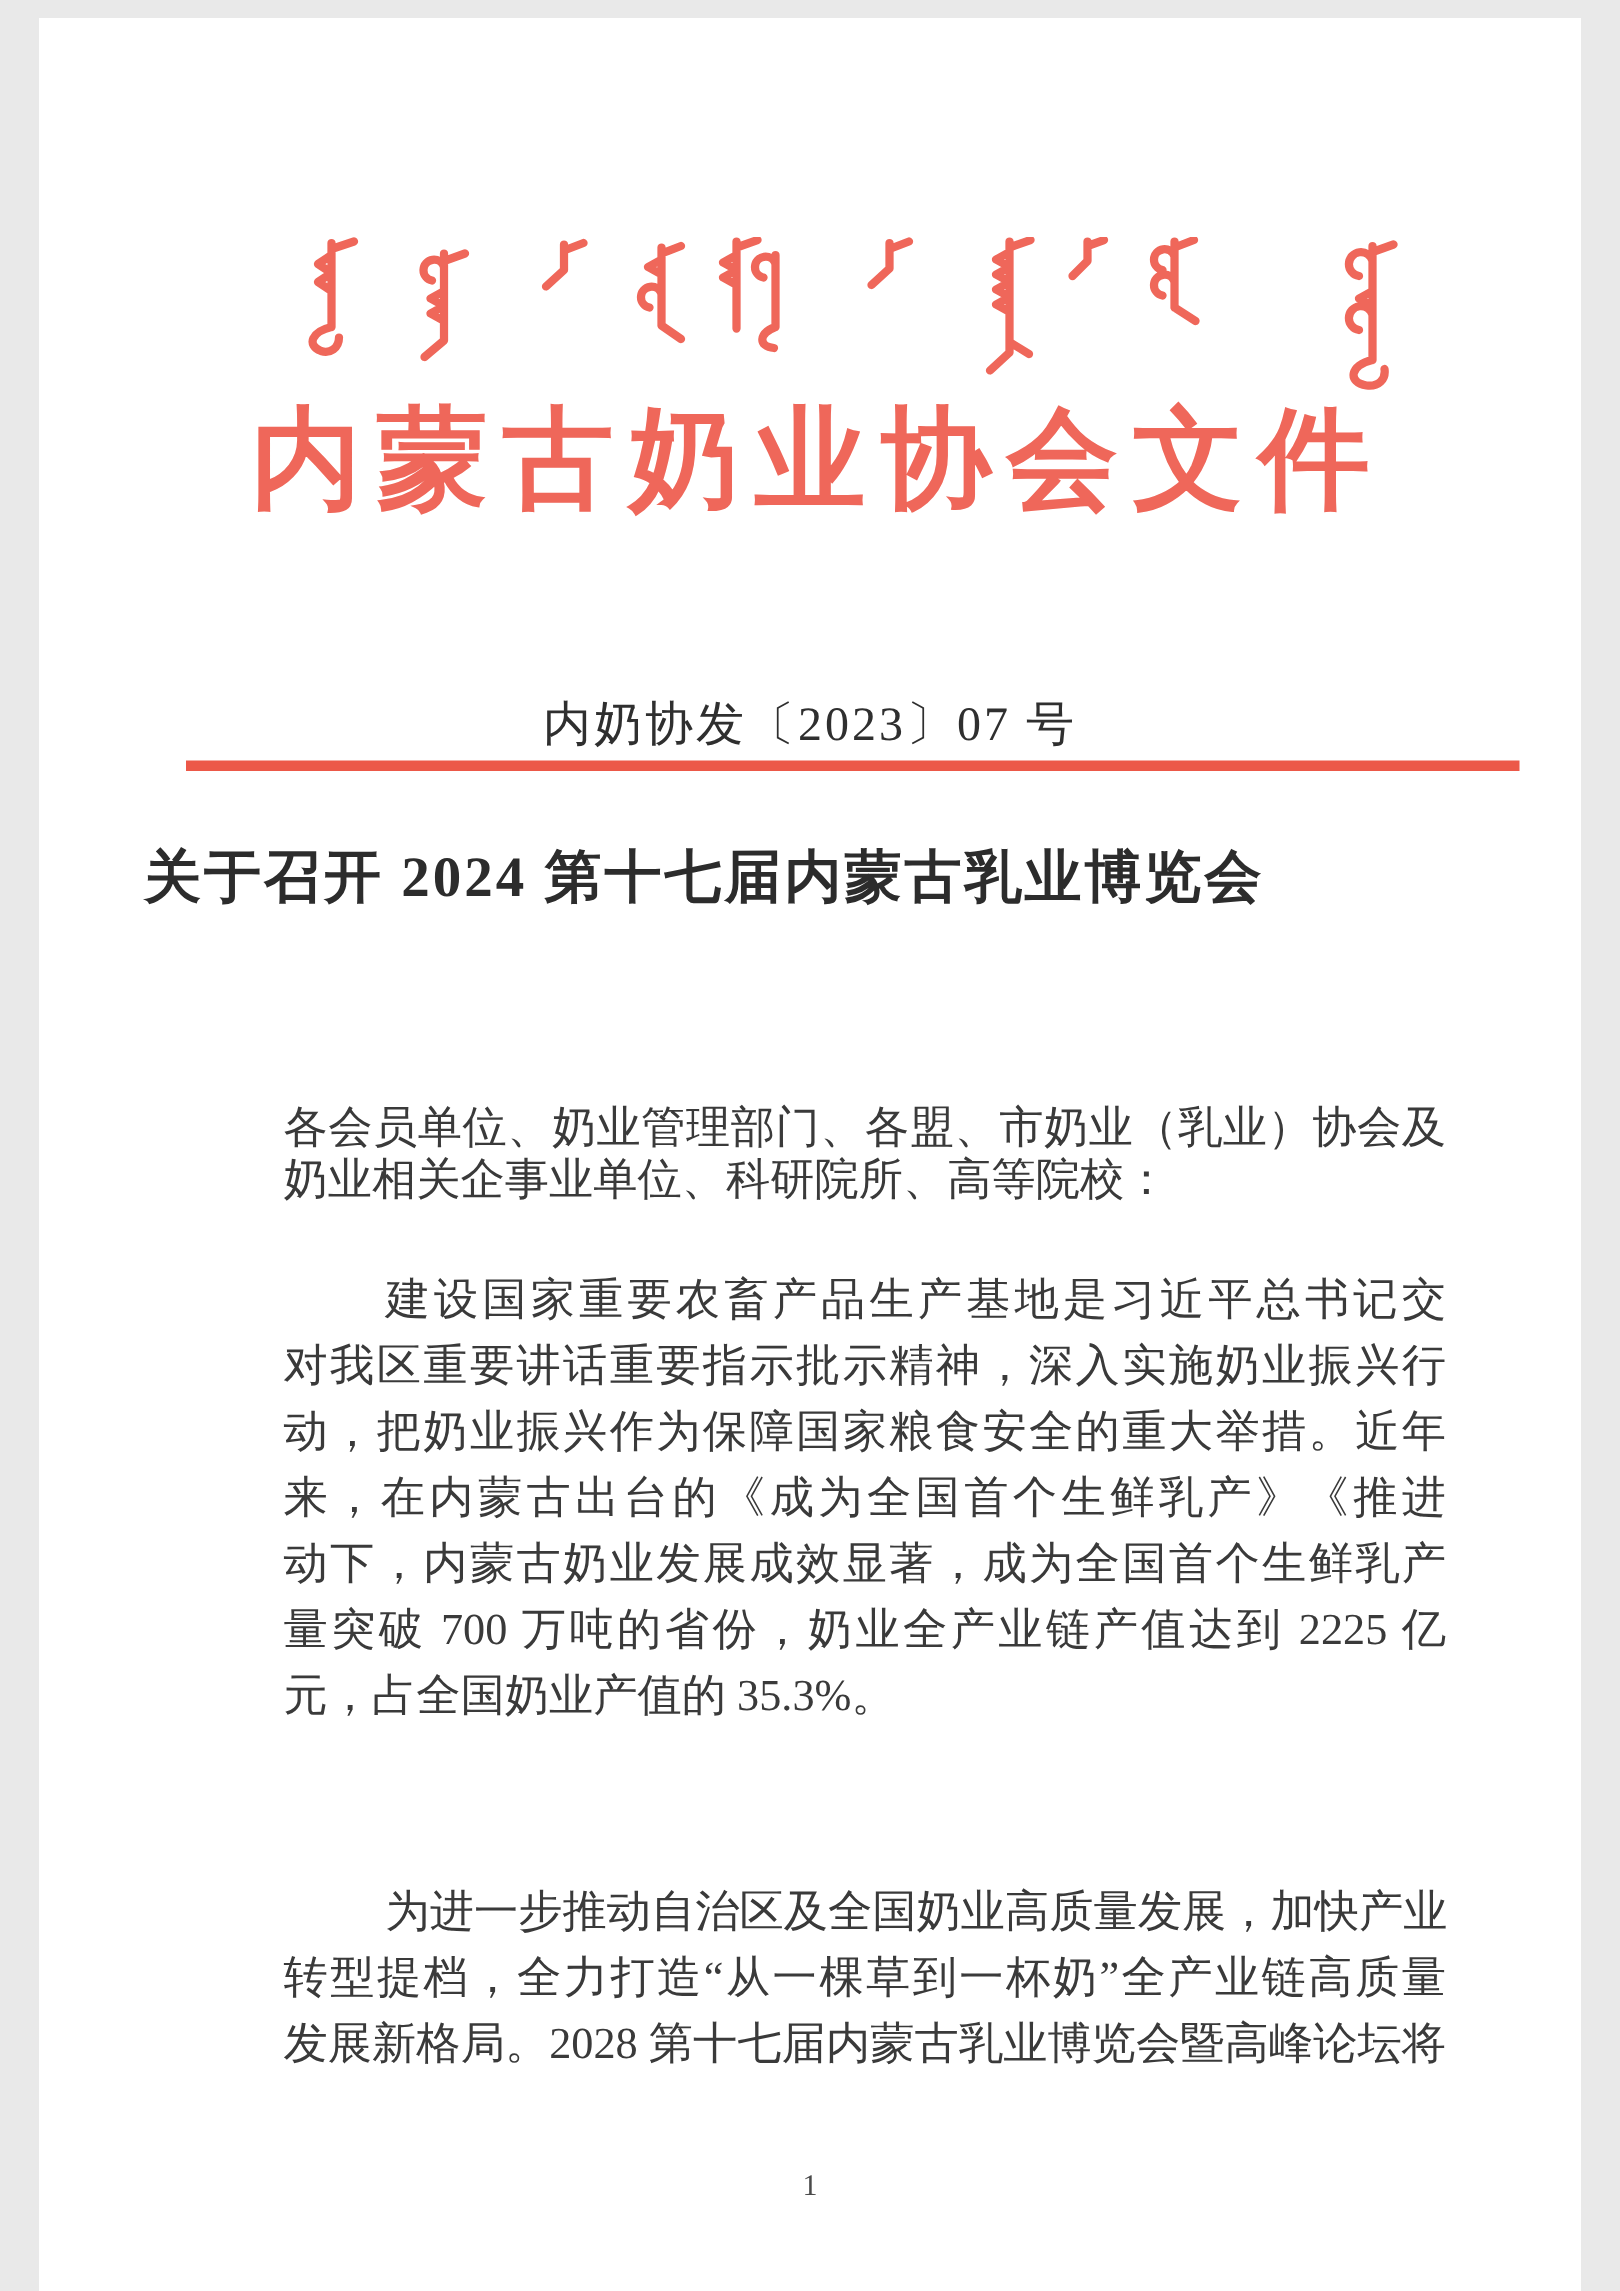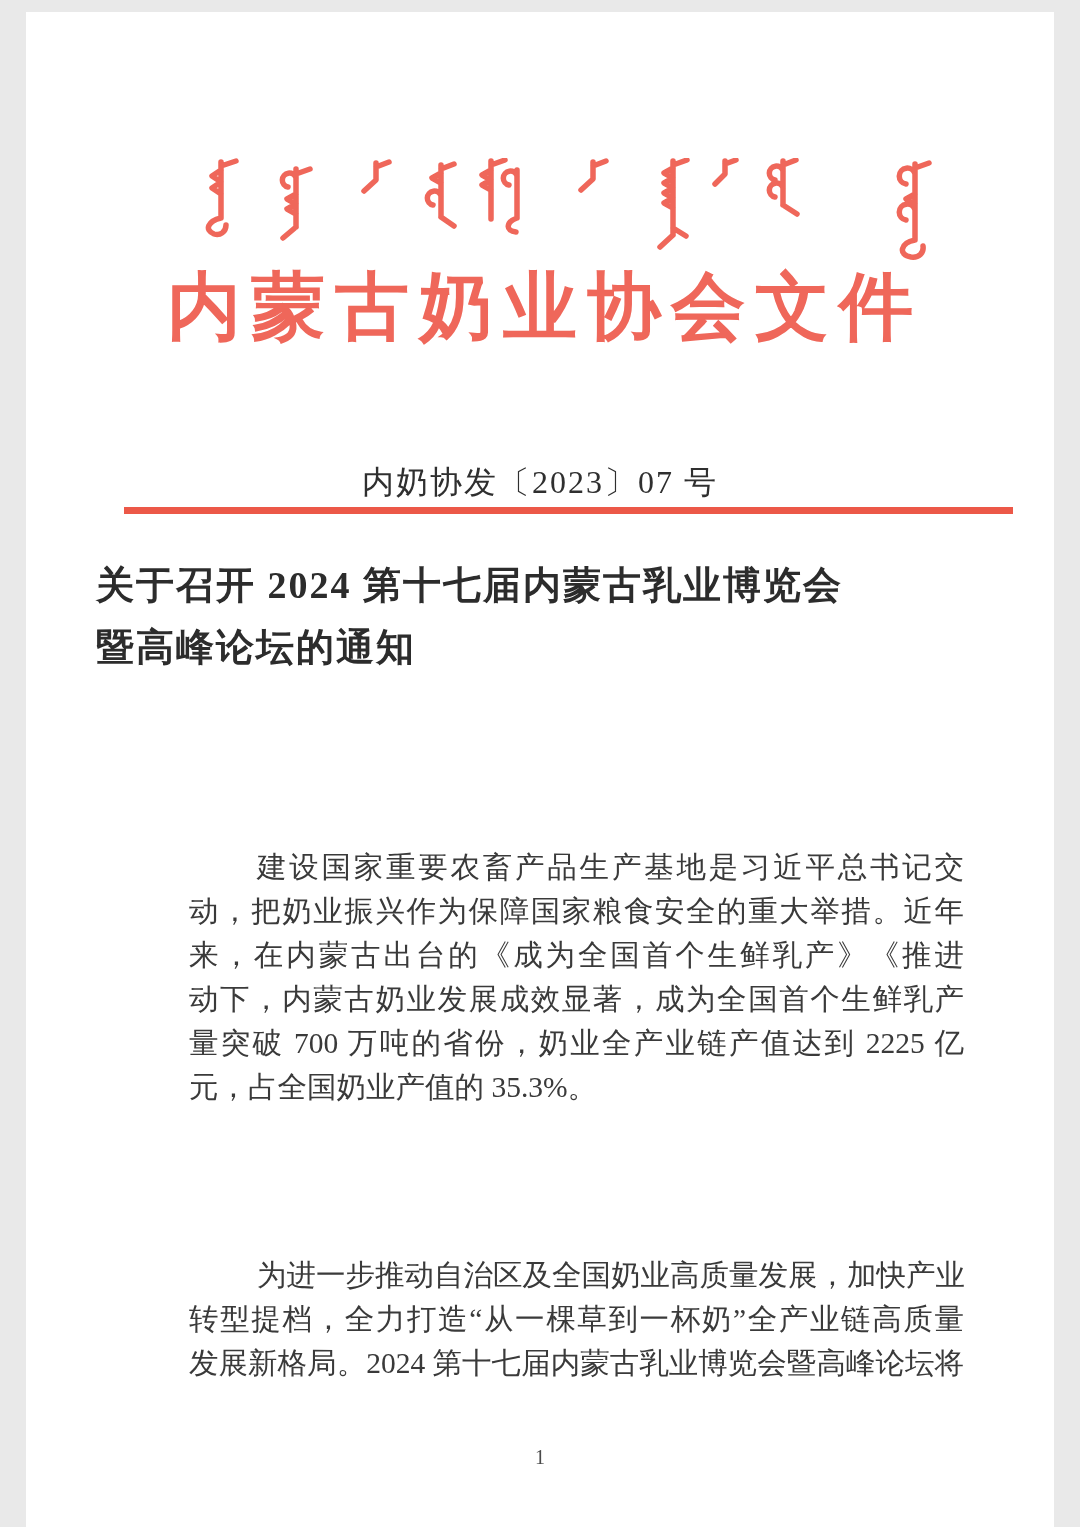--- a/index.html
+++ b/index.html
@@ -123,34 +123,38 @@
   </svg>
 
   <div class="org-title">内蒙古奶业协会文件</div>
 
   <div class="doc-number">内奶协发〔2023〕07 号</div>
 
   <div class="red-rule"></div>
 
   <div class="doc-title">
     <div>关于召开 2024 第十七届内蒙古乳业博览会</div>
-    <div>暨高峰论坛的通知</div>
   </div>
 
+  <div class="textcol salutation">
+    <div class="bline">各会员单位、奶业管理部门、各盟、市奶业（乳业）协会及</div>
+    <div class="bline noexp">奶业相关企事业单位、科研院所、高等院校：</div>
+  </div>
 
   <div class="textcol para1">
     <div class="bline indent">建设国家重要农畜产品生产基地是习近平总书记交</div>
+    <div class="bline">对我区重要讲话重要指示批示精神，深入实施奶业振兴行</div>
     <div class="bline">动，把奶业振兴作为保障国家粮食安全的重大举措。近年</div>
     <div class="bline">来，在内蒙古出台的《成为全国首个生鲜乳产》《推进</div>
     <div class="bline">动下，内蒙古奶业发展成效显著，成为全国首个生鲜乳产</div>
     <div class="bline">量突破 700 万吨的省份，奶业全产业链产值达到 2225 亿</div>
     <div class="bline noexp">元，占全国奶业产值的 35.3%。</div>
   </div>
 
   <div class="textcol para2">
     <div class="bline indent">为进一步推动自治区及全国奶业高质量发展，加快产业</div>
     <div class="bline">转型提档，全力打造“从一棵草到一杯奶”全产业链高质量</div>
-    <div class="bline">发展新格局。2024 第十七届内蒙古乳业博览会暨高峰论坛将</div>
+    <div class="bline">发展新格局。2028 第十七届内蒙古乳业博览会暨高峰论坛将</div>
   </div>
 
   <div class="page-number">1</div>
 
 </div>
 
 </body></html>

